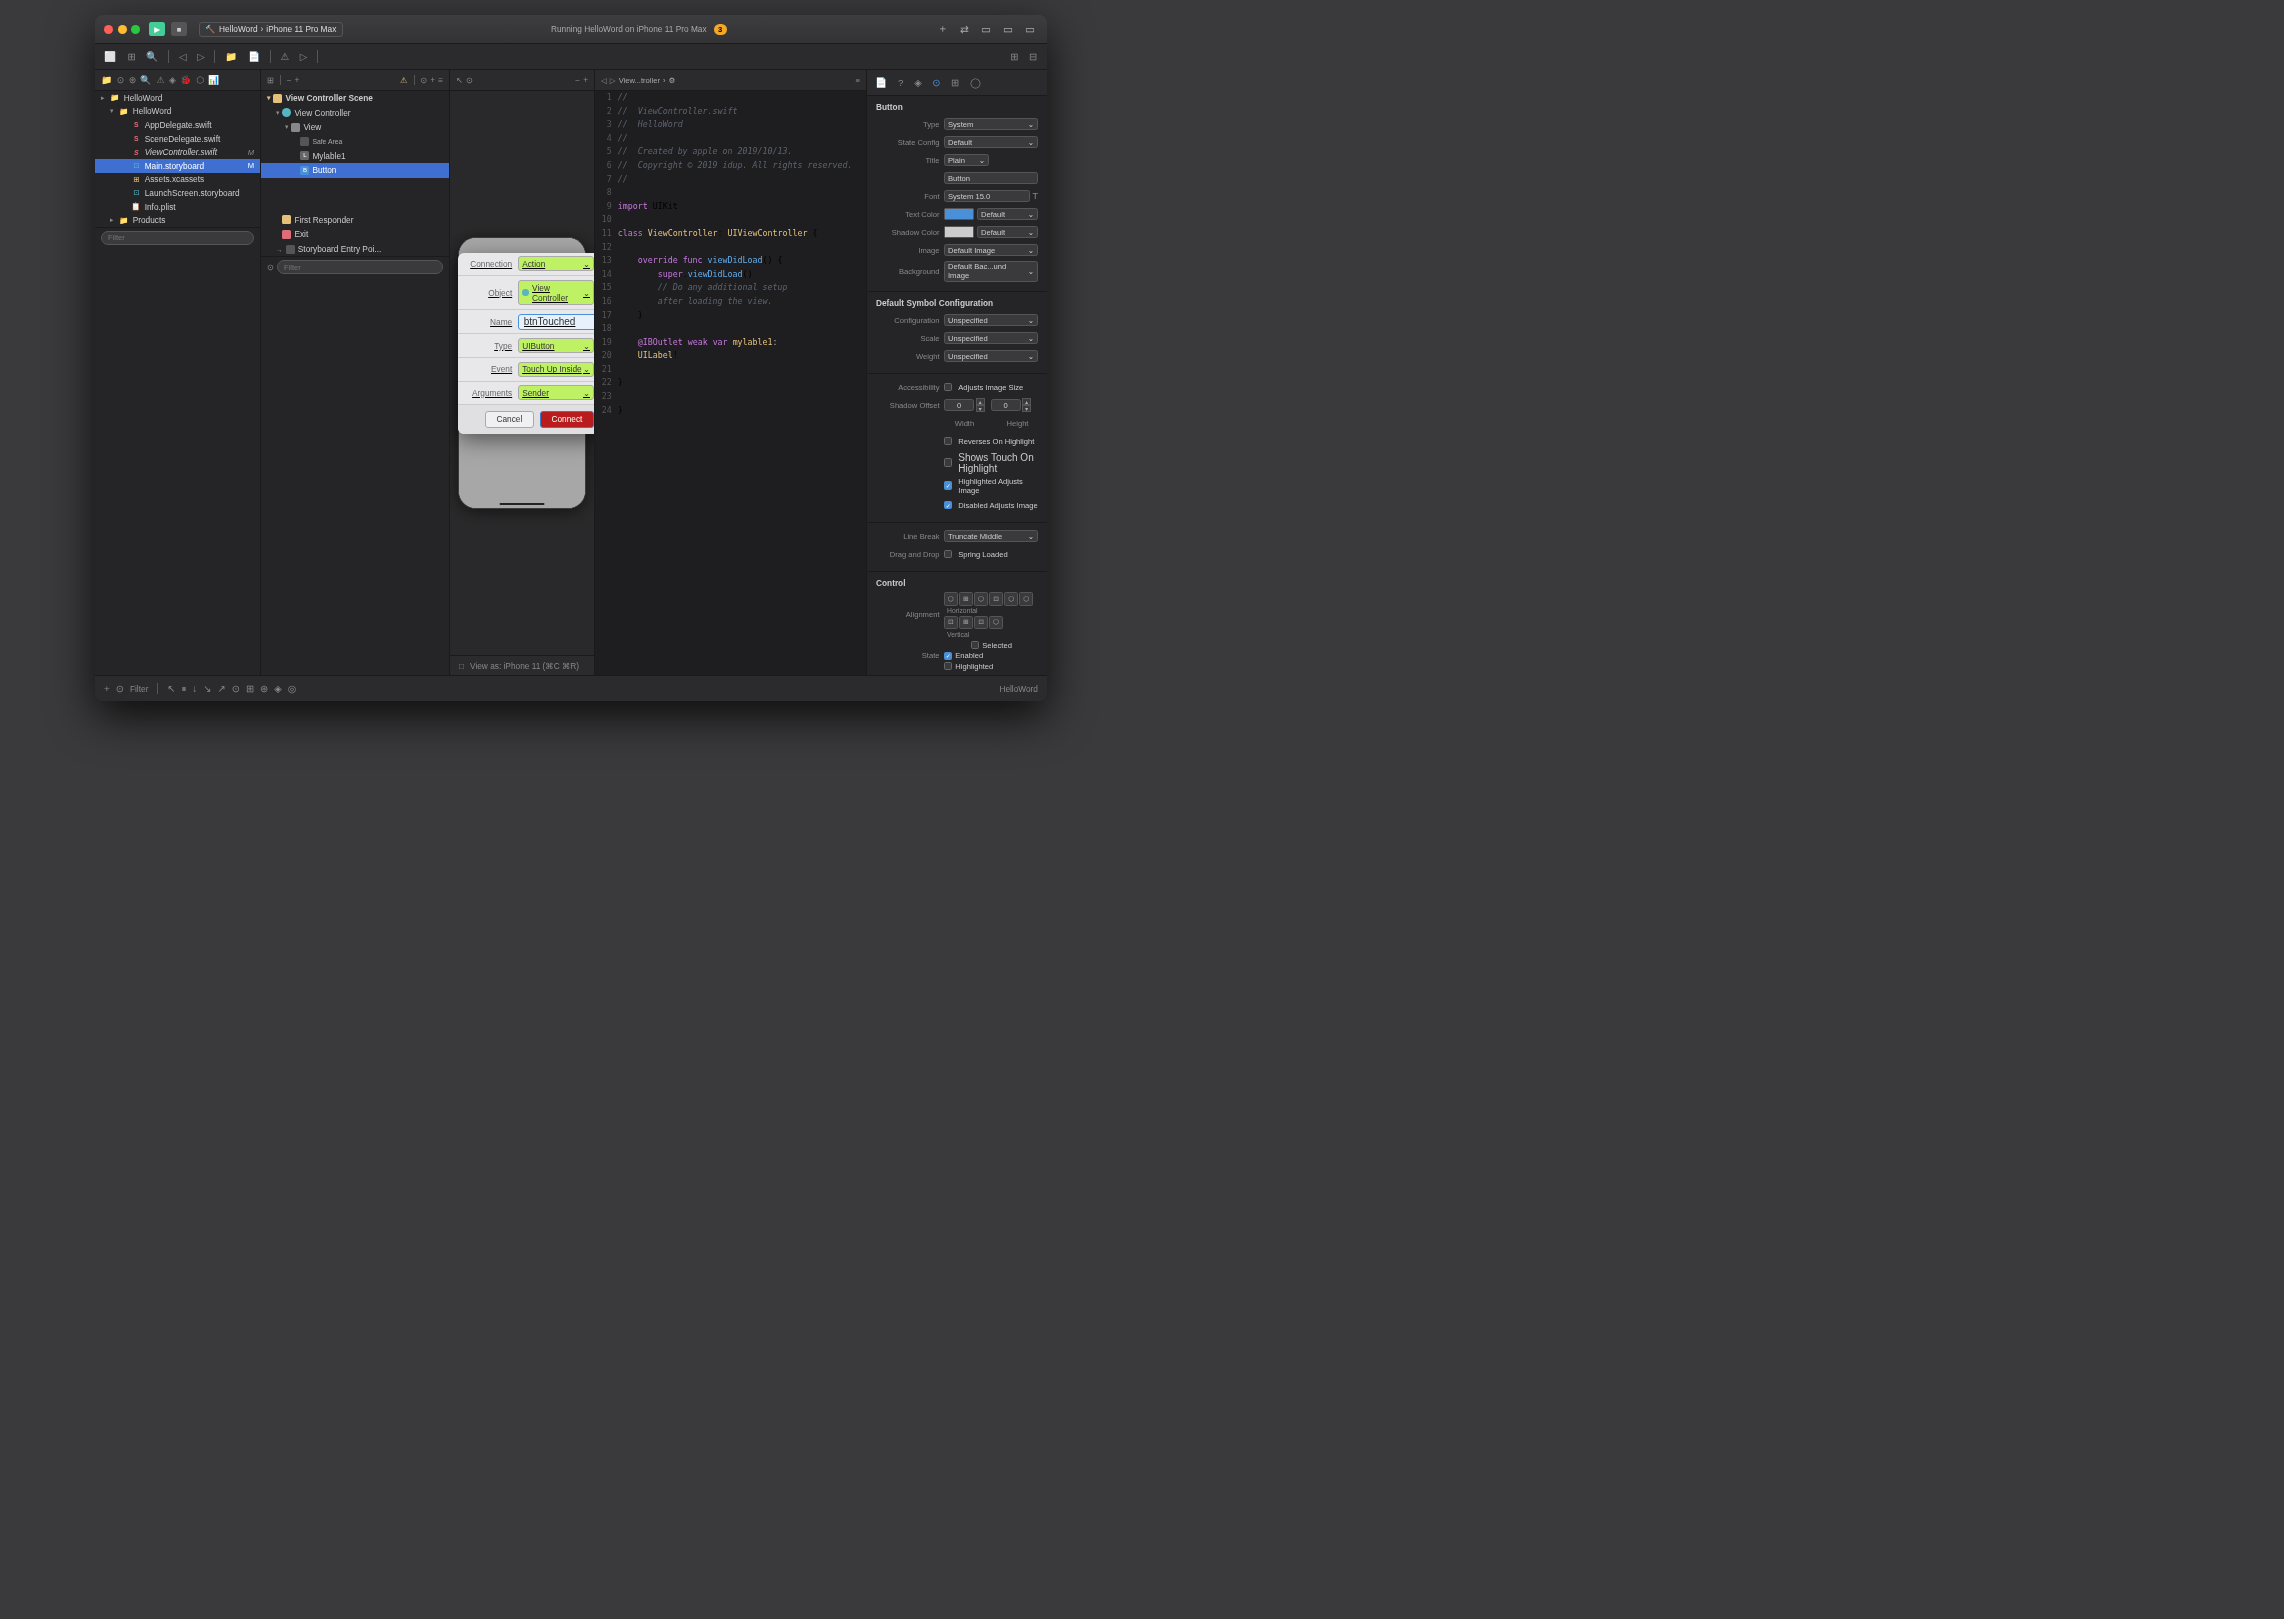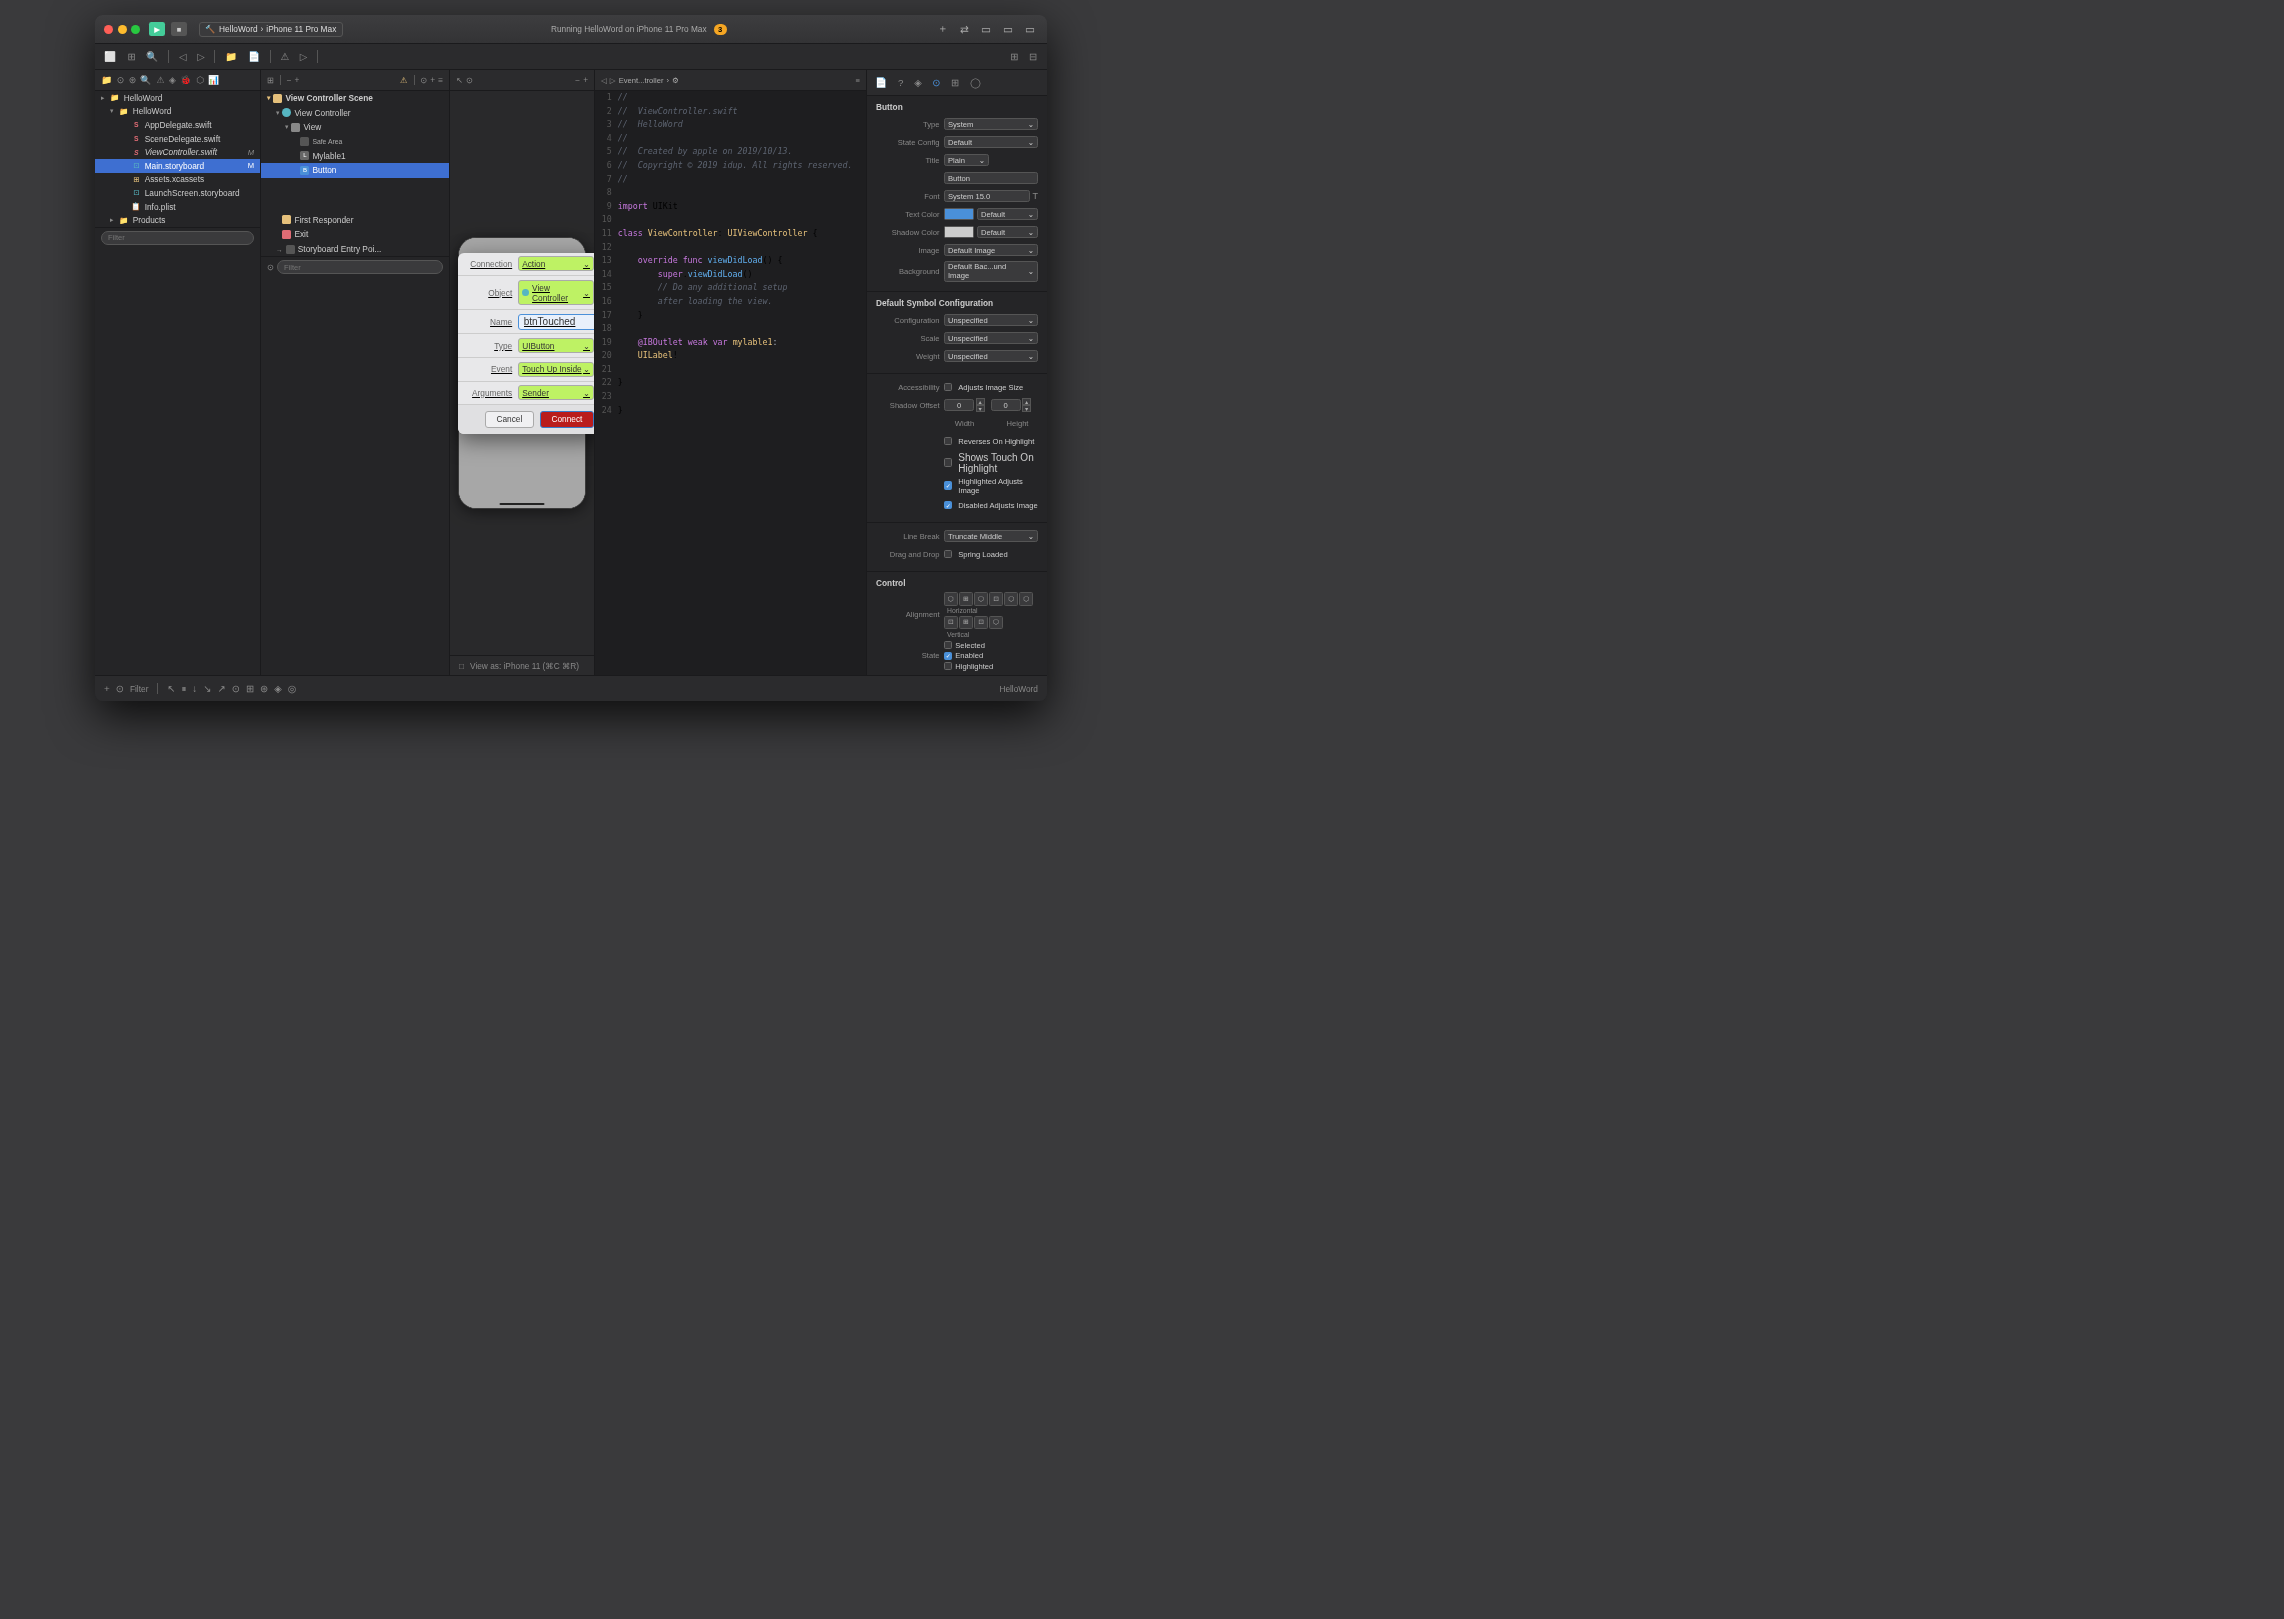--- a/index.html
+++ b/index.html
@@ -934,21 +934,21 @@
         <span>View as: iPhone 11 (⌘C ⌘R)</span>
       </div>
     </div>
 
     <div class="code-editor">
 
       <div class="editor-toolbar">
         <span style="color:#888; font-size:7.6px;">◁</span>
         <span style="color:#888; font-size:7.6px;">▷</span>
         <div style="flex:1; display:flex; align-items:center; gap:3px; color:#aaa; font-size:7.6px;">
-          <span>Event...troller</span>
+          <span>View...troller</span>
           <span>›</span>
           <span>⚙</span>
         </div>
         <span style="color:#888; font-size:7.6px;">≡</span>
       </div>
 
       <div class="editor-content">
         <div class="code-line">
           <span class="line-number">1</span>
           <span class="line-content cm">//</span>
@@ -1278,21 +1278,21 @@
               <div class="align-btn">⊞</div>
               <div class="align-btn">⊡</div>
               <div class="align-btn">⬡</div>
             </div>
             <span style="color:#888; font-size:6.8px; margin-left:3px;">Vertical</span>
           </div>
         </div>
         <div class="inspector-row">
           <span class="inspector-label">State</span>
           <div class="inspector-value" style="flex-direction: column; align-items:flex-start; gap:1.5px;">
-            <div style="display:flex; align-items:flex-start;">
+            <div style="display:flex; align-items:flex-start;margin-left:27px;">
               <div class="inspector-checkbox"></div>
               <span style="color:#ccc; font-size:7.6px;">Selected</span>
             </div>
             <div style="display:flex; align-items:center;">
               <div class="inspector-checkbox checked"></div>
               <span style="color:#ccc; font-size:7.6px;">Enabled</span>
             </div>
             <div style="display:flex; align-items:center;">
               <div class="inspector-checkbox"></div>
               <span style="color:#ccc; font-size:7.6px;">Highlighted</span>

